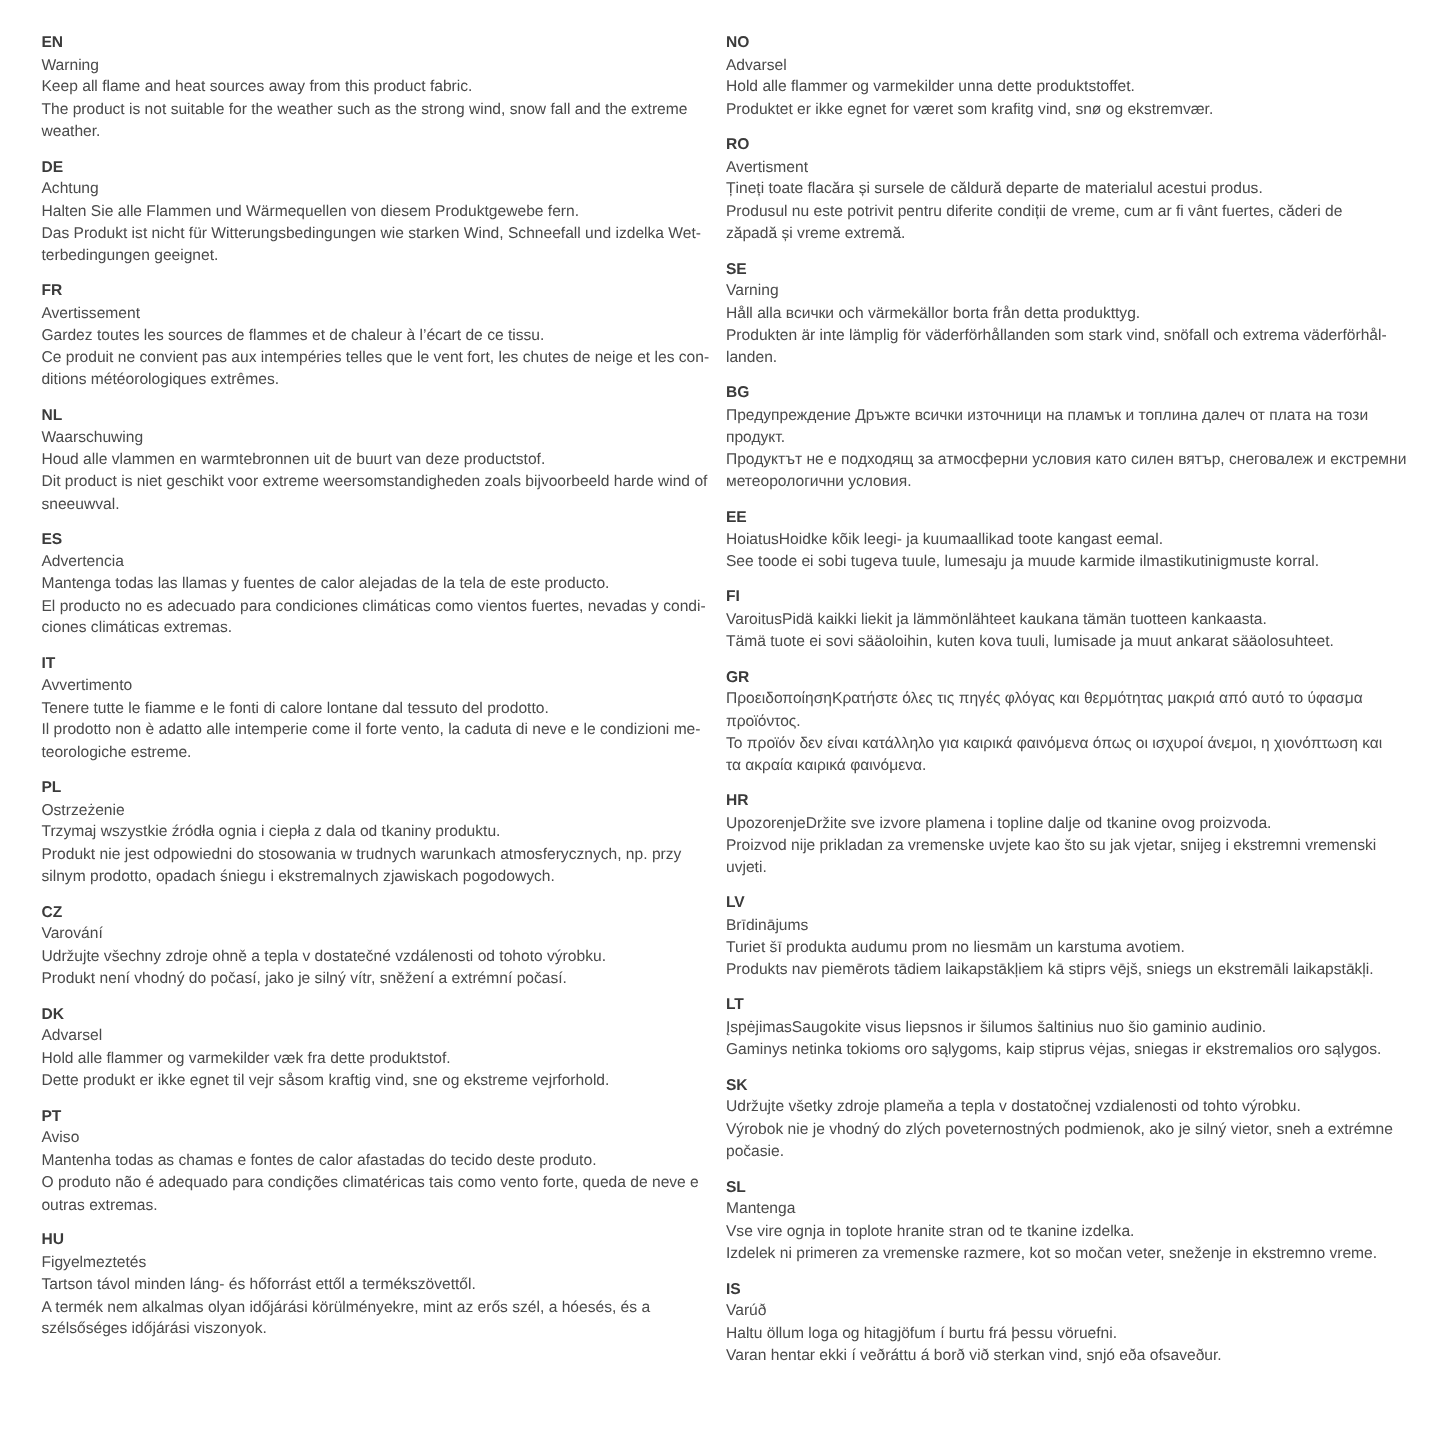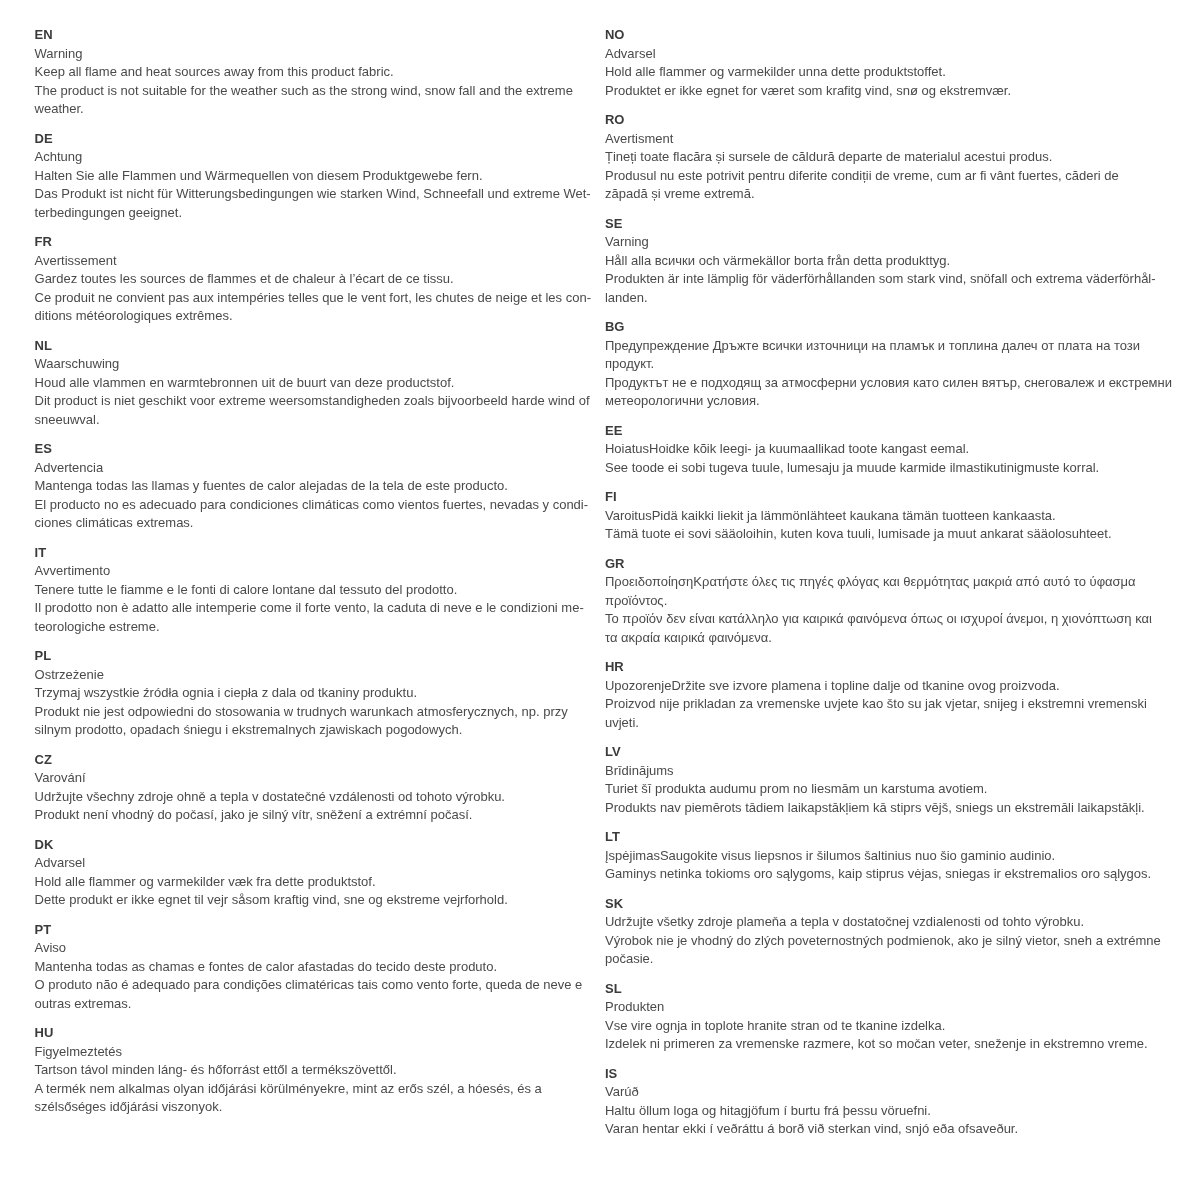--- a/index.html
+++ b/index.html
@@ -48,21 +48,21 @@
         <div class="lang-code">EN</div>
         <div class="line">Warning</div>
         <div class="line">Keep all flame and heat sources away from this product fabric.</div>
         <div class="line">The product is not suitable for the weather such as the strong wind, snow fall and the extreme</div>
         <div class="line">weather.</div>
       </section>
       <section class="lang-section">
         <div class="lang-code">DE</div>
         <div class="line">Achtung</div>
         <div class="line">Halten Sie alle Flammen und Wärmequellen von diesem Produktgewebe fern.</div>
-        <div class="line">Das Produkt ist nicht für Witterungsbedingungen wie starken Wind, Schneefall und extreme Wet-</div>
+        <div class="line">Das Produkt ist nicht für Witterungsbedingungen wie starken Wind, Schneefall und izdelka Wet-</div>
         <div class="line">terbedingungen geeignet.</div>
       </section>
       <section class="lang-section">
         <div class="lang-code">FR</div>
         <div class="line">Avertissement</div>
         <div class="line">Gardez toutes les sources de flammes et de chaleur à l’écart de ce tissu.</div>
         <div class="line">Ce produit ne convient pas aux intempéries telles que le vent fort, les chutes de neige et les con-</div>
         <div class="line">ditions météorologiques extrêmes.</div>
       </section>
       <section class="lang-section">
@@ -183,21 +183,21 @@
         <div class="line">Gaminys netinka tokioms oro sąlygoms, kaip stiprus vėjas, sniegas ir ekstremalios oro sąlygos.</div>
       </section>
       <section class="lang-section">
         <div class="lang-code">SK</div>
         <div class="line">Udržujte všetky zdroje plameňa a tepla v dostatočnej vzdialenosti od tohto výrobku.</div>
         <div class="line">Výrobok nie je vhodný do zlých poveternostných podmienok, ako je silný vietor, sneh a extrémne</div>
         <div class="line">počasie.</div>
       </section>
       <section class="lang-section">
         <div class="lang-code">SL</div>
-        <div class="line">Produkten</div>
+        <div class="line">Mantenga</div>
         <div class="line">Vse vire ognja in toplote hranite stran od te tkanine izdelka.</div>
         <div class="line">Izdelek ni primeren za vremenske razmere, kot so močan veter, sneženje in ekstremno vreme.</div>
       </section>
       <section class="lang-section">
         <div class="lang-code">IS</div>
         <div class="line">Varúð</div>
         <div class="line">Haltu öllum loga og hitagjöfum í burtu frá þessu vöruefni.</div>
         <div class="line">Varan hentar ekki í veðráttu á borð við sterkan vind, snjó eða ofsaveður.</div>
       </section>
     </div>

